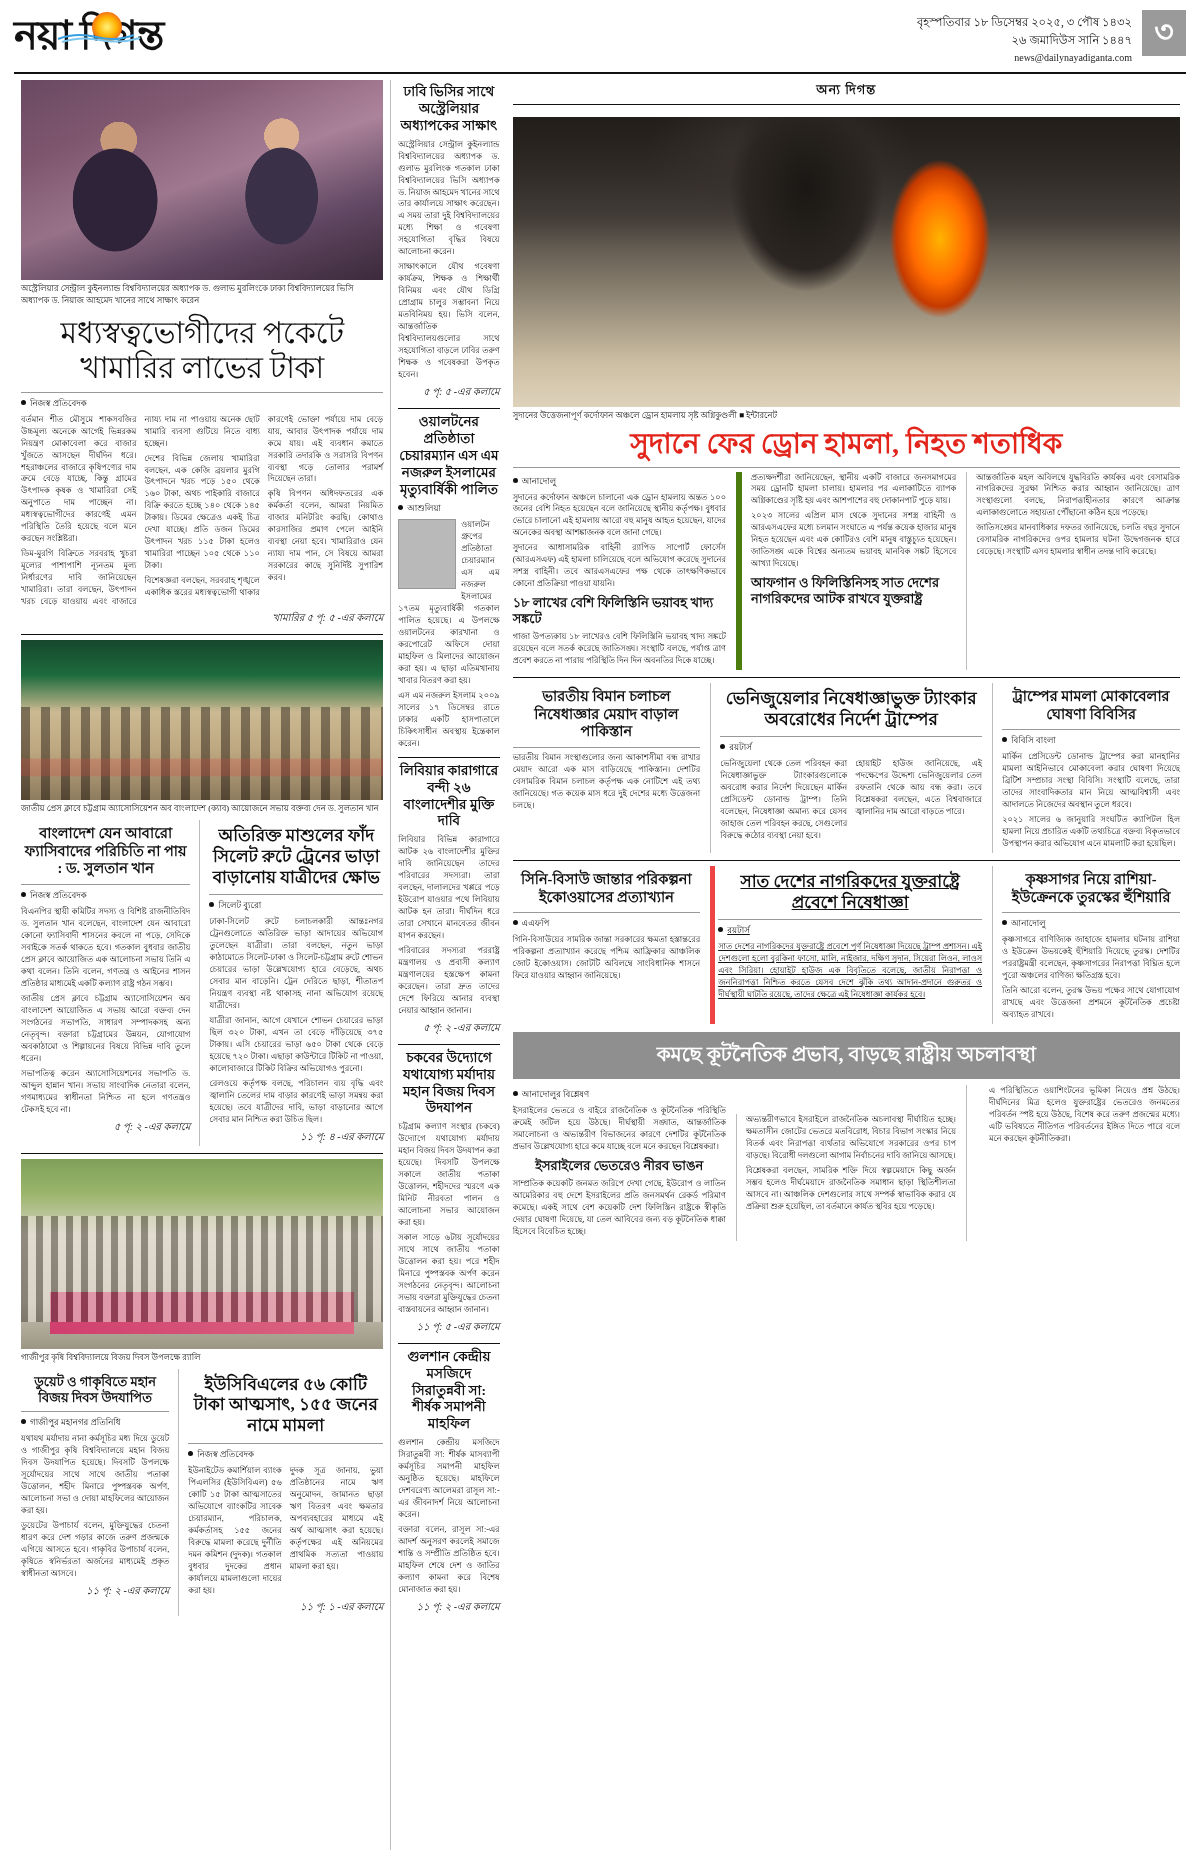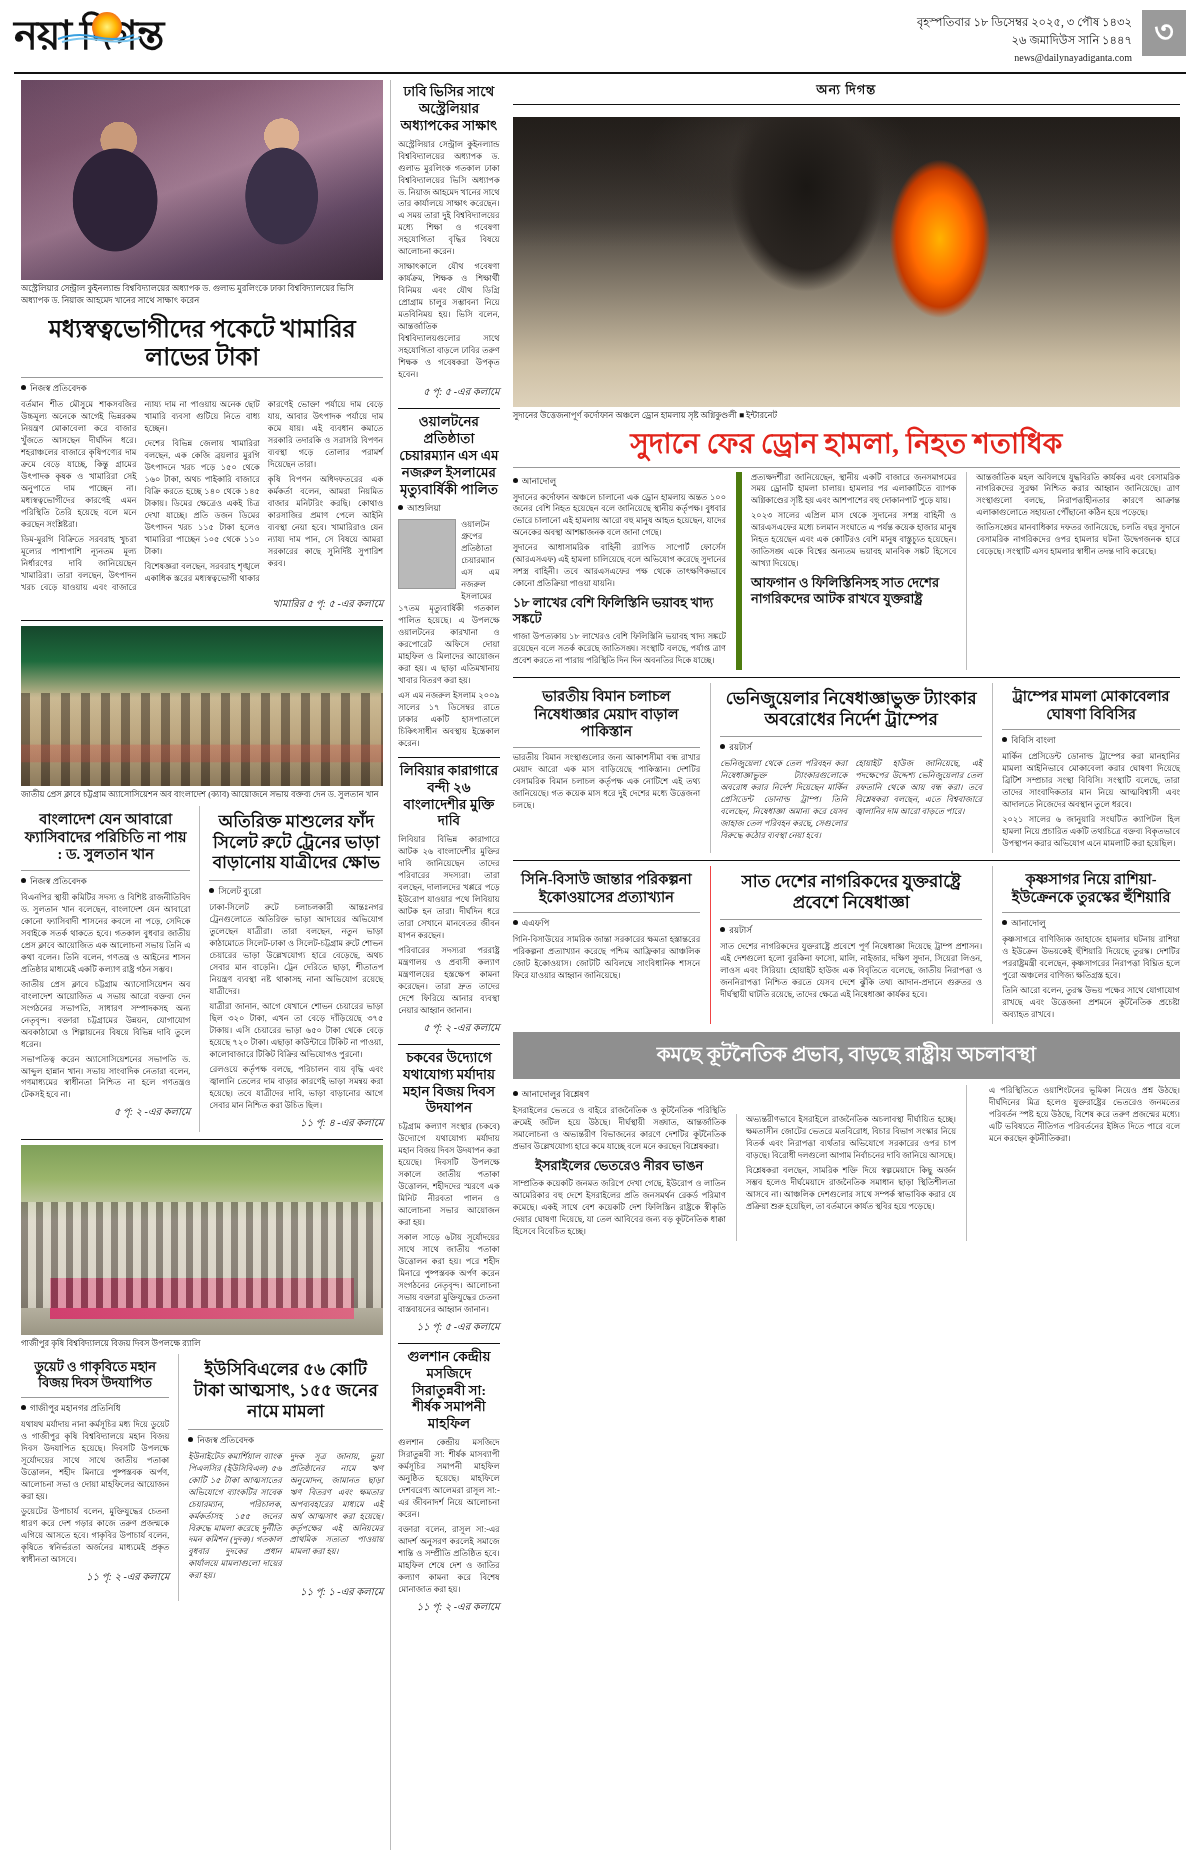--- a/index.html
+++ b/index.html
@@ -40,35 +40,35 @@
 
   
   .body-grid { display:flex; gap:0; margin-top:6px; height:1770px; }
   .col { padding:0 7px; }
   .col + .col { border-left:1px solid #bbb; }
   .c1 { width:382px; }
   .c2 { width:118px; }
   .photo { width:100%; background:#cfcfcf; position:relative; overflow:hidden; }
   .cap { font-size:8.4px; line-height:1.42; margin:3px 0 5px 0; color:#111; }
 
-  .hl-huge { font-size:24px; font-weight:bold; line-height:1.18; text-align:center; margin:8px 0 6px; letter-spacing:-0.3px; }
+  .hl-huge { font-size:30px; font-weight:normal; line-height:1.18; text-align:center; margin:8px 0 6px; letter-spacing:-0.3px; }
   .hl-red { color:#e2241b; font-size:28px; font-weight:bold; text-align:center; line-height:1.2; margin:4px 0 6px; }
   .hl-mid { font-size:17px; font-weight:bold; line-height:1.22; text-align:center; margin:6px 0 5px; }
   .hl-sm  { font-size:14.5px; font-weight:bold; line-height:1.22; text-align:center; margin:5px 0 4px; }
   .hl-xs  { font-size:13px; font-weight:bold; line-height:1.22; text-align:center; margin:5px 0 4px; }
   .hl-col2 { font-size:13.5px; font-weight:bold; line-height:1.25; text-align:center; margin:4px 0 4px; }
 
   .byline { font-size:8.6px; margin:3px 0 3px; }
   .byline .dot { display:inline-block; width:5px; height:5px; border-radius:50%; background:#111; margin-right:4px; vertical-align:1px; }
 
   .bodytext { font-size:8.2px; line-height:1.46; text-align:justify; color:#111; hyphens:auto; }
   .bodytext p { margin:0 0 3px 0; }
   .cont { font-size:10px; font-style:italic; text-align:right; margin-top:2px; }
 
-  .two-col { column-count:2; column-gap:8px;font-style:italic; }
+  .two-col { column-count:2; column-gap:8px; }
   .three-col { column-count:3; column-gap:8px; }
 
   .sep { border-top:1px solid #111; margin:7px 0 5px; }
   .sep-thin { border-top:1px solid #999; margin:6px 0 4px; }
 
   .section-tag {
     text-align:center; font-size:13px; font-weight:bold; letter-spacing:1px;
     border-bottom:1px solid #111; padding-bottom:3px; margin-bottom:12px;
   }
 
@@ -343,21 +343,21 @@
 
       <div style="display:flex; gap:10px;justify-content:flex-end;">
         <div style="width:29%;">
           <div class="hl-sm">সিনি-বিসাউ জান্তার পরিকল্পনা ইকোওয়াসের প্রত্যাখ্যান</div>
           <div class="sep-thin"></div>
           <div class="byline"><span class="dot"></span><span>এএফপি</span></div>
           <div class="bodytext">
             <p>গিনি-বিসাউয়ের সামরিক জান্তা সরকারের ক্ষমতা হস্তান্তরের পরিকল্পনা প্রত্যাখ্যান করেছে পশ্চিম আফ্রিকার আঞ্চলিক জোট ইকোওয়াস। জোটটি অবিলম্বে সাংবিধানিক শাসনে ফিরে যাওয়ার আহ্বান জানিয়েছে।</p>
           </div>
         </div>
-        <div style="width:42%; border-left:1px solid #ef4444; padding-left:9px;">
+        <div style="width:42%; border-left:5px solid #ef4444; padding-left:3px;text-decoration:underline;">
           <div class="hl-mid">সাত দেশের নাগরিকদের যুক্তরাষ্ট্রে প্রবেশে নিষেধাজ্ঞা</div>
           <div class="sep-thin"></div>
           <div class="byline"><span class="dot"></span><span>রয়টার্স</span></div>
           <div class="bodytext">
             <p>সাত দেশের নাগরিকদের যুক্তরাষ্ট্রে প্রবেশে পূর্ণ নিষেধাজ্ঞা দিয়েছে ট্রাম্প প্রশাসন। এই দেশগুলো হলো বুরকিনা ফাসো, মালি, নাইজার, দক্ষিণ সুদান, সিয়েরা লিওন, লাওস এবং সিরিয়া। হোয়াইট হাউজ এক বিবৃতিতে বলেছে, জাতীয় নিরাপত্তা ও জননিরাপত্তা নিশ্চিত করতে যেসব দেশে ঝুঁকি তথ্য আদান-প্রদানে গুরুতর ও দীর্ঘস্থায়ী ঘাটতি রয়েছে, তাদের ক্ষেত্রে এই নিষেধাজ্ঞা কার্যকর হবে।</p>
           </div>
         </div>
         <div style="width:29%; border-left:1px solid #bbb; padding-left:9px;">
           <div class="hl-sm">কৃষ্ণসাগর নিয়ে রাশিয়া-ইউক্রেনকে তুরস্কের হুঁশিয়ারি</div>
           <div class="sep-thin"></div>

